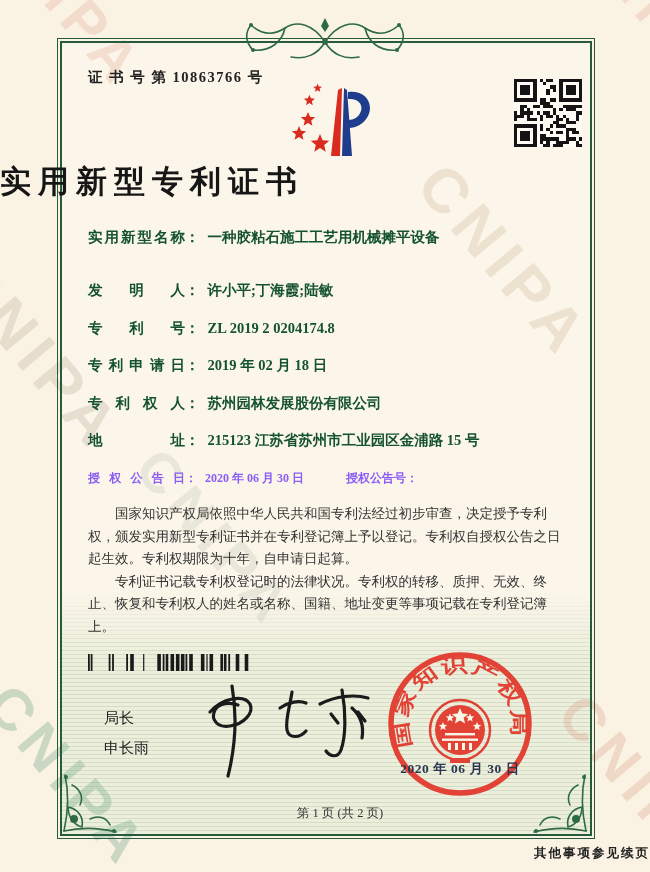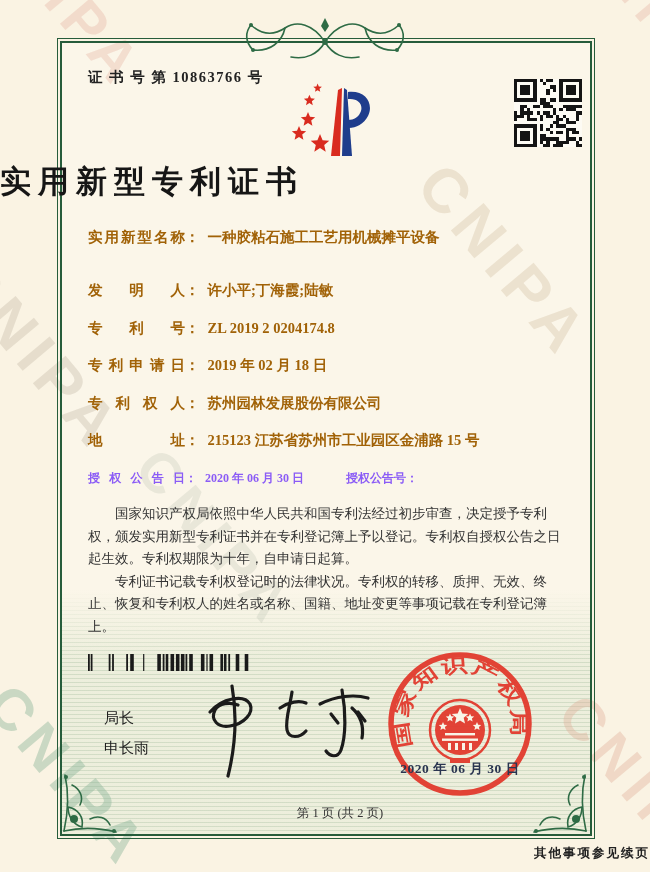--- a/index.html
+++ b/index.html
@@ -38,21 +38,21 @@
   
   .content{position:absolute;inset:0;z-index:6;}
   .cert-no{position:absolute;left:88px;top:68px;font-size:14.5px;color:#222;
            letter-spacing:1.5px;font-weight:600;font-family:Liberation Serif, serif;}
   .logo{position:absolute;left:278px;top:80px;}
   .qr{position:absolute;left:514px;top:78px;}
   .title{position:absolute;left:0;right:0;top:161px;text-align:left;
          font-size:31px;font-weight:600;letter-spacing:7px;color:#161616;}
 
   .fields{position:absolute;left:88px;top:226px;width:476px;}
-  .frow{display:flex;font-size:14.5px;font-weight:600;color:#a16207;
+  .frow{display:flex;font-size:14.5px;font-weight:600;color:#14532d;
         line-height:23px;margin-bottom:14.5px;}
   .frow.first{margin-bottom:30px;}
   .lab{display:inline-block;width:97px;text-align:justify;text-align-last:justify;flex:none;}
   .colon{flex:none;margin-right:8px;}
   .val{flex:1;}
   .grant{display:flex;font-size:12px;font-weight:600;color:#8b5cf6;line-height:23px;}
   .grant .g2{margin-left:42px;display:flex;}
   .grant .lab2{flex:none;}
 
   .paras{position:absolute;left:88px;top:503px;width:476px;font-size:13.5px;

